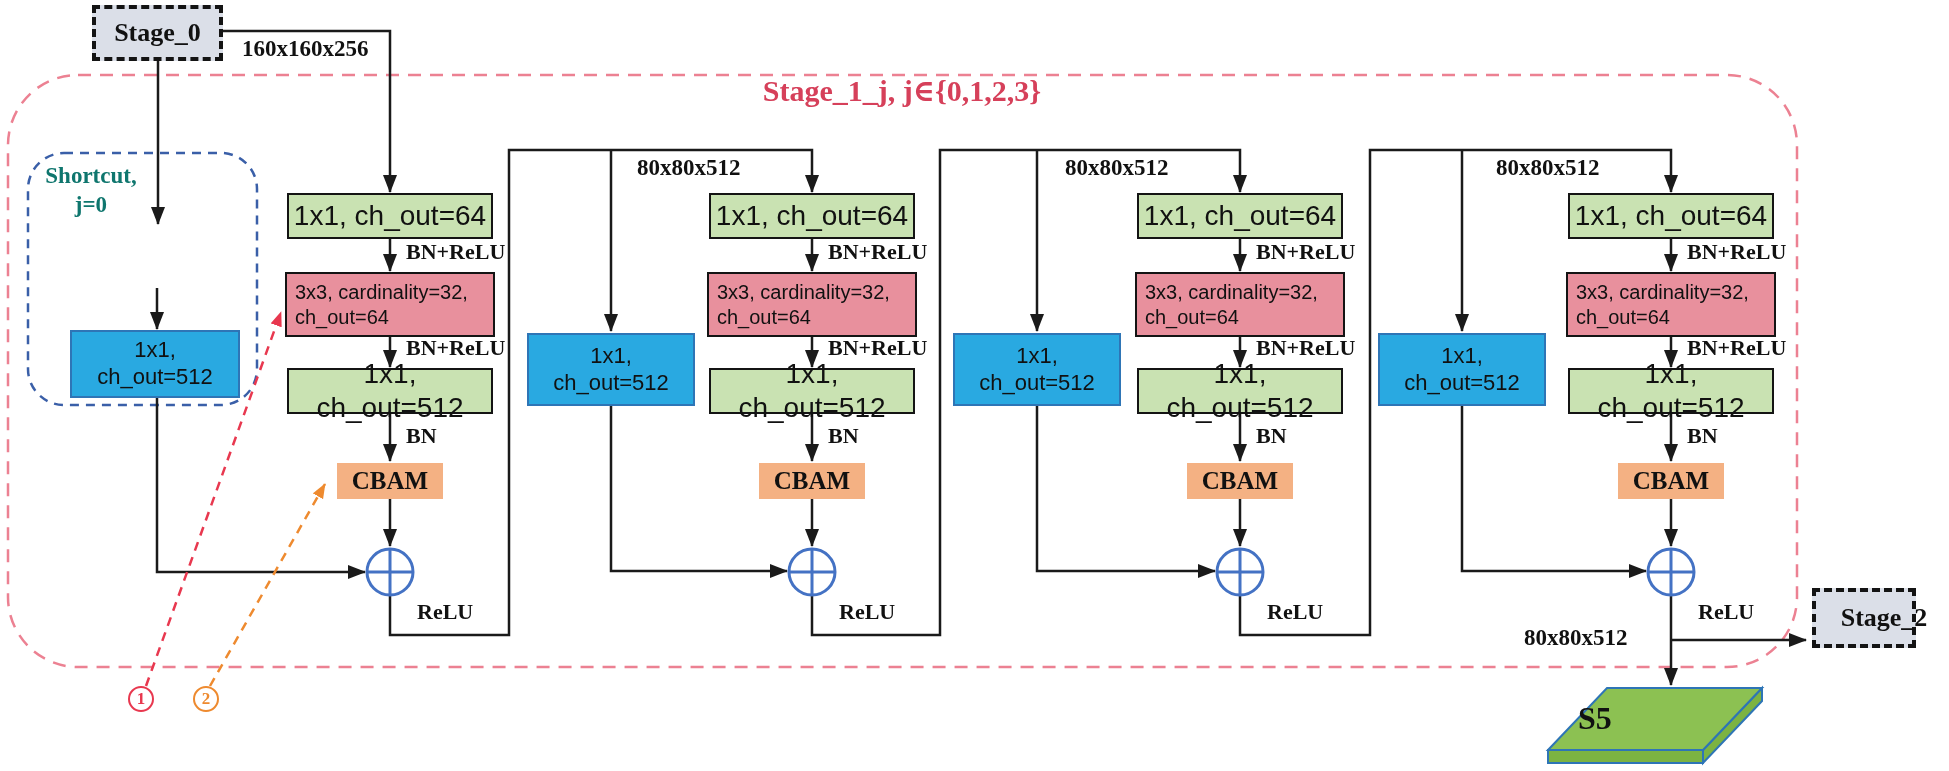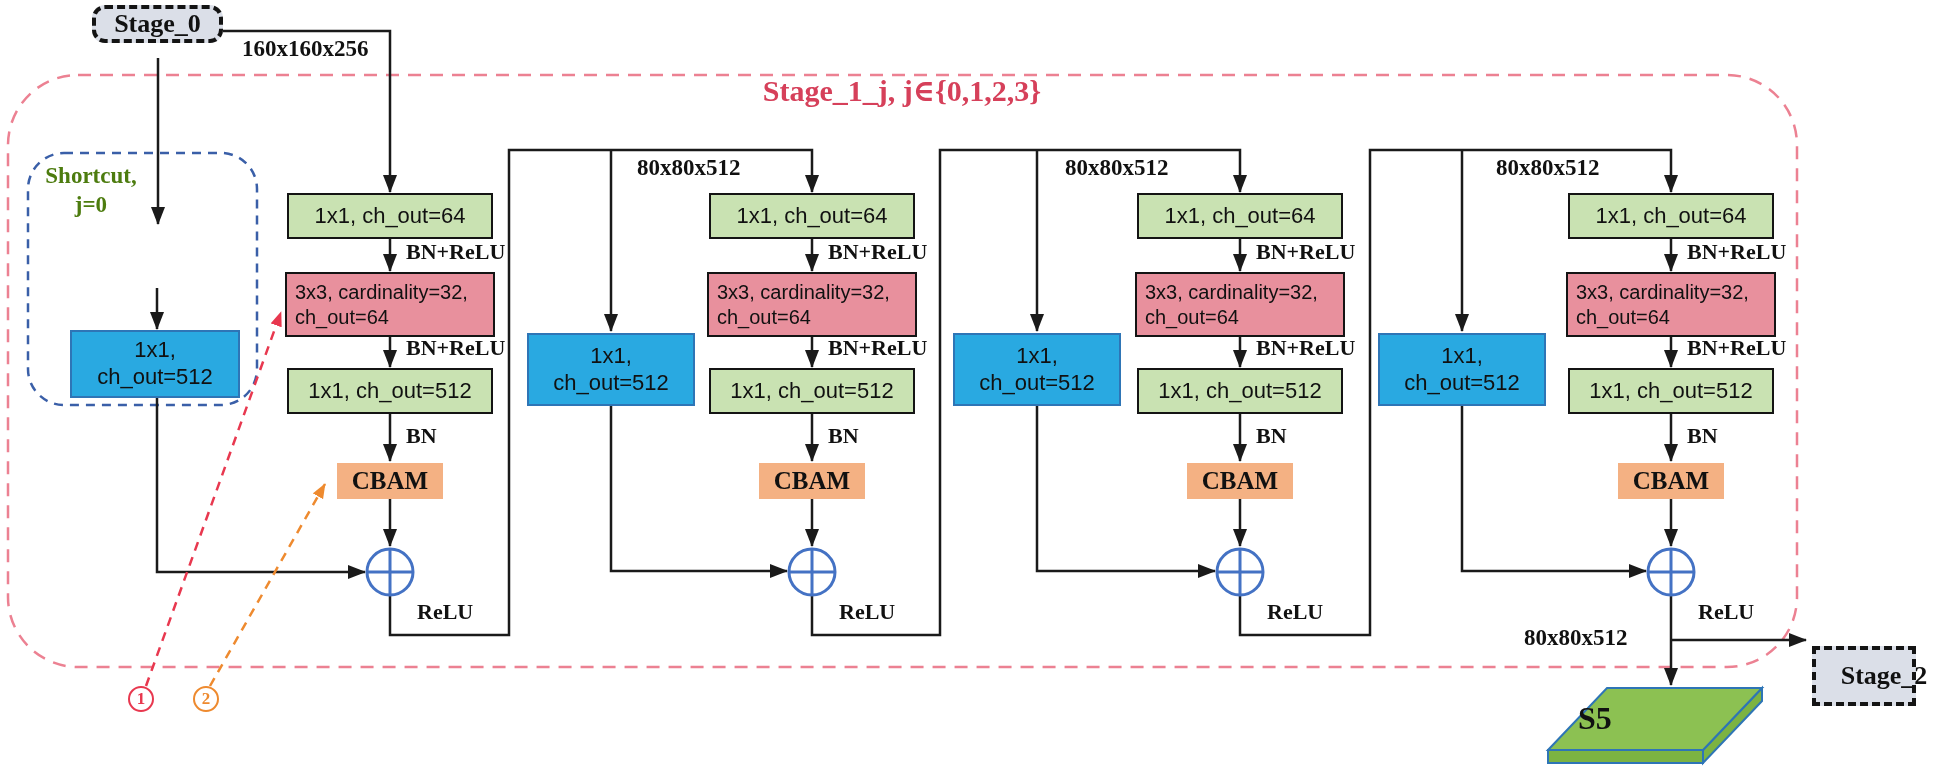--- a/index.html
+++ b/index.html
@@ -17,39 +17,39 @@
   .ann-orange{stroke:var(--c-marker2,#ee8a2f);stroke-width:2.5;fill:none;stroke-dasharray:9 7;}
   .mh-black{fill:var(--c-line,#1a1a1a);}
   .mh-red{fill:var(--c-marker1,#e8384f);}
   .mh-orange{fill:var(--c-marker2,#ee8a2f);}
   .s5-top{fill:var(--c-s5_top,#8cc152);stroke:var(--c-s5_border,#2e75b6);stroke-width:2;}
   .s5-side{fill:var(--c-s5_side,#7cb342);stroke:var(--c-s5_border,#2e75b6);stroke-width:2;}
 
   
   .box{position:absolute;display:flex;align-items:center;justify-content:center;
        text-align:center;white-space:pre-line;box-sizing:border-box;color:#111;line-height:1.22;}
-  .green{background:var(--c-green_box,#c9e2b2);border:2.5px solid #141414;font-size:22px;}
+  .green{background:var(--c-green_box,#c9e2b2);border:2.5px solid #141414;font-size:28px;}
   .pink{background:var(--c-pink_box,#e8909d);border:2.5px solid #141414;font-size:20px;
         justify-content:flex-start;text-align:left;padding-left:8px;}
   .blue{background:var(--c-blue_box,#29a9e1);border:2px solid var(--c-blue_box_border,#2e75b6);font-size:22px;}
   .cbam{background:var(--c-cbam_box,#f4b183);border:none;
         font-family:"Liberation Serif","DejaVu Serif",serif;font-weight:bold;font-size:25px;}
   .stage{background:var(--c-stage_fill,#dbdfe8);border:4px dashed #141414;
          font-family:"Liberation Serif","DejaVu Serif",serif;font-weight:bold;font-size:26px;}
 
   
   .lbl{position:absolute;font-family:"Liberation Serif","DejaVu Serif",serif;font-weight:bold;
        color:#111;font-size:22px;white-space:pre-line;line-height:1.1;}
   .dim{font-size:23px;}
   .title{position:absolute;left:700px;top:73px;width:404px;text-align:center;
          font-family:"Liberation Serif","DejaVu Serif",serif;font-weight:bold;font-size:30px;
          color:var(--c-group_title,#d6405a);}
   .sc-title{position:absolute;left:30px;top:162px;width:122px;text-align:center;
             font-family:"Liberation Serif","DejaVu Serif",serif;font-weight:bold;font-size:23px;
-            color:#4d7c0f;white-space:pre-line;line-height:1.25;}
+            color:#0f766e;white-space:pre-line;line-height:1.25;}
   .num-circle{position:absolute;width:26px;height:26px;border-radius:50%;border:2.5px solid;
               display:flex;align-items:center;justify-content:center;box-sizing:border-box;
               font-family:"Liberation Serif","DejaVu Serif",serif;font-weight:bold;font-size:17px;}
   #marker1{left:128px;top:686px;color:var(--c-marker1,#e8384f);border-color:var(--c-marker1,#e8384f);}
   #marker2{left:193px;top:686px;color:var(--c-marker2,#ee8a2f);border-color:var(--c-marker2,#ee8a2f);}
 </style>
 </head>
 <body>
 
 <div id="canvas">
@@ -136,22 +136,22 @@
     <path class="ann-red" d="M146,686 L281,312" marker-end="url(#ahr)"></path>
     <path class="ann-orange" d="M210,686 L325,484" marker-end="url(#aho)"></path>
 
     <g>
       <polygon class="s5-side" points="1548,750 1703,750 1703,763 1548,763"></polygon>
       <polygon class="s5-side" points="1703,750 1762,688 1762,701 1703,763"></polygon>
       <polygon class="s5-top" points="1548,750 1607,688 1762,688 1703,750"></polygon>
     </g>
   </svg>
 
-  <div class="box stage" style="left:92px;top:5px;width:131px;height:38px;border-radius:13px;">Stage_0</div>
-  <div class="box stage" style="left:1812px;top:646px;width:104px;height:60px;padding-left:40px;">Stage_2</div>
+  <div class="box stage" style="left:92px;top:5px;width:131px;height:56px;">Stage_0</div>
+  <div class="box stage" style="left:1812px;top:588px;width:104px;height:60px;padding-left:40px;">Stage_2</div>
 
   <div class="title">Stage_1_j, j∈{0,1,2,3}</div>
   <div class="sc-title">Shortcut,
 j=0</div>
   <div class="lbl dim" style="left:242px;top:36px;">160x160x256</div>
   <div class="lbl dim" style="left:637px;top:155px;">80x80x512</div>
   <div class="lbl dim" style="left:1065px;top:155px;">80x80x512</div>
   <div class="lbl dim" style="left:1496px;top:155px;">80x80x512</div>
   <div class="lbl dim" style="left:1524px;top:625px;">80x80x512</div>
   <div class="lbl" style="left:1578px;top:701px;font-size:32px;">S5</div>

